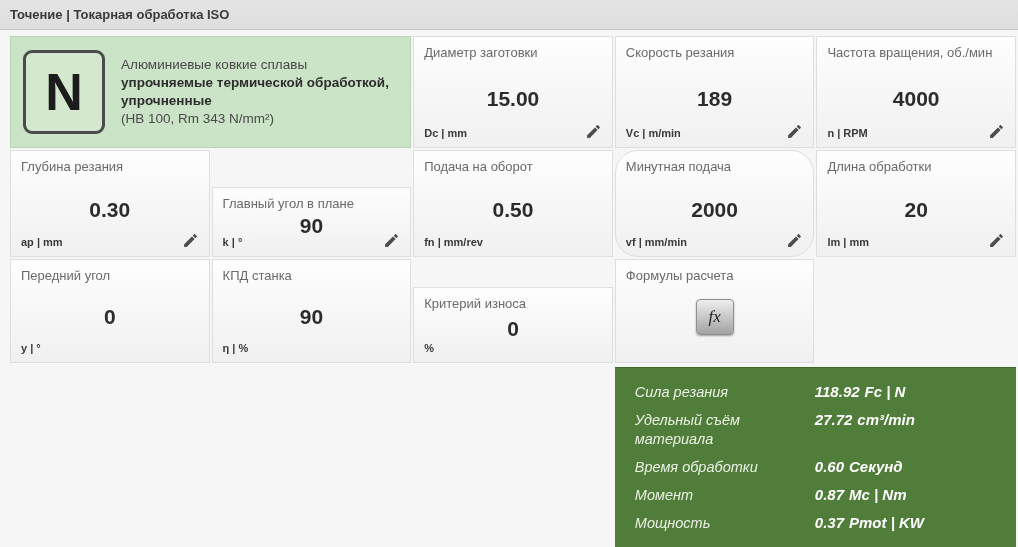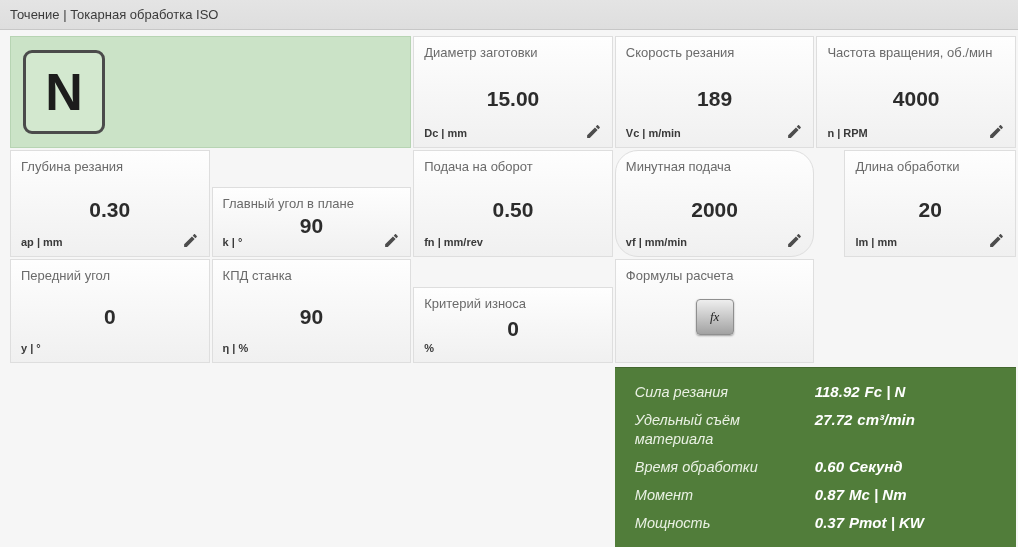--- a/index.html
+++ b/index.html
@@ -7,21 +7,21 @@
     width:1018px; height:547px; overflow:hidden;
     font-family:"Liberation Sans", sans-serif;
     background:#f6f6f6;
   }
   
   .topbar {
     height:30px; background:linear-gradient(#e4e4e4,#dedede);
     border-bottom:1px solid #c7c7c7;
     display:flex; align-items:center; padding-left:10px;
   }
-  .topbar-title { font-size:13px; font-weight:400; color:#3b3b3b; }
+  .topbar-title { font-size:13px; font-weight:700; color:#3b3b3b; }
 
   
   .grid {
     margin:6px 2px 0 10px;
     height:511px;
     display:grid;
     grid-template-columns:repeat(5,1fr);
     grid-template-rows:112px 107px 104px 1fr;
     gap:2px;
   }
@@ -68,21 +68,21 @@
   .mat-text .bold { font-weight:700; color:#2e2e2e; }
 
   
   .fx-btn {
     position:absolute; left:50%; top:56%; transform:translate(-50%,-50%);
     width:38px; height:36px;
     background:linear-gradient(#eeeeee,#a2a2a2);
     border:1px solid #8f8f8f; border-radius:4px;
     box-shadow:0 1px 2px rgba(0,0,0,.35);
     font-family:"Liberation Serif", serif; font-style:italic;
-    font-size:13px; color:#222; cursor:pointer;
+    font-size:17px; color:#222; cursor:pointer;
   }
 
   
   .results {
     grid-column:4/6; grid-row:4;
     margin-top:2px; height:calc(100% + 10px);
     background:#517d3a; border-top:1px solid #43672f;
     padding:15px 10px 0 20px; color:#fff;
   }
   .res-row {
@@ -99,20 +99,25 @@
 <div class="topbar">
   <span class="topbar-title">Точение | Токарная обработка ISO</span>
 </div>
 
 <div class="grid">
 
   <div class="material">
     <div class="n-box">
       <span>N</span>
     </div>
+    <div class="mat-text">
+      <div>Алюминиевые ковкие сплавы</div>
+      <div class="bold">упрочняемые термической обработкой, упрочненные</div>
+      <div>(HB 100, Rm 343 N/mm²)</div>
+    </div>
   </div>
 
   <div class="card" style="grid-row:3;grid-column:4;">
     <div class="card-title">Формулы расчета</div>
     <button class="fx-btn">fx</button>
   </div>
 
   <div class="card" style="grid-area: 1 / 3;">
       <div class="card-title">Диаметр заготовки</div>
       <div class="card-value">15.00</div>
@@ -159,21 +164,21 @@
       <div class="card-unit">fn | mm/rev</div>
     </div>
     <div class="card" style="grid-area: 2 / 4; border-radius: 23px;">
       <div class="card-title">Минутная подача</div>
       <div class="card-value">2000</div>
       <div class="card-unit">vf | mm/min</div>
       <span class="pencil"><svg viewBox="0 0 24 24">
           <path d="M3 17.25V21h3.75L17.81 9.94l-3.75-3.75L3 17.25zM20.71 7.04c.39-.39.39-1.02 0-1.41l-2.34-2.34c-.39-.39-1.02-.39-1.41 0l-1.83 1.83 3.75 3.75 1.83-1.83z"></path>
         </svg></span>
     </div>
-    <div class="card" style="grid-area: 2 / 5; margin-left: 28px;">
+    <div class="card" style="grid-area: 2 / 5;">
       <div class="card-title">Длина обработки</div>
       <div class="card-value">20</div>
       <div class="card-unit">lm | mm</div>
       <span class="pencil"><svg viewBox="0 0 24 24">
           <path d="M3 17.25V21h3.75L17.81 9.94l-3.75-3.75L3 17.25zM20.71 7.04c.39-.39.39-1.02 0-1.41l-2.34-2.34c-.39-.39-1.02-.39-1.41 0l-1.83 1.83 3.75 3.75 1.83-1.83z"></path>
         </svg></span>
     </div>
     <div class="card" style="grid-area: 3 / 1;">
       <div class="card-title">Передний угол</div>
       <div class="card-value">0</div>

